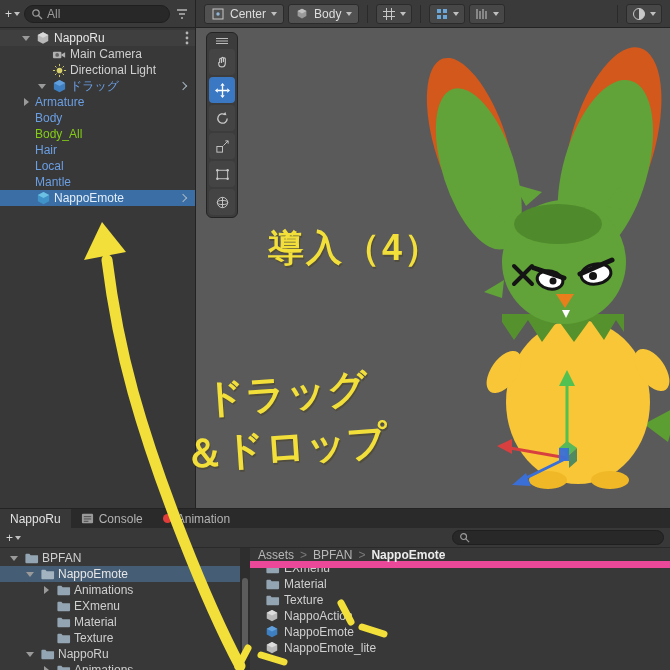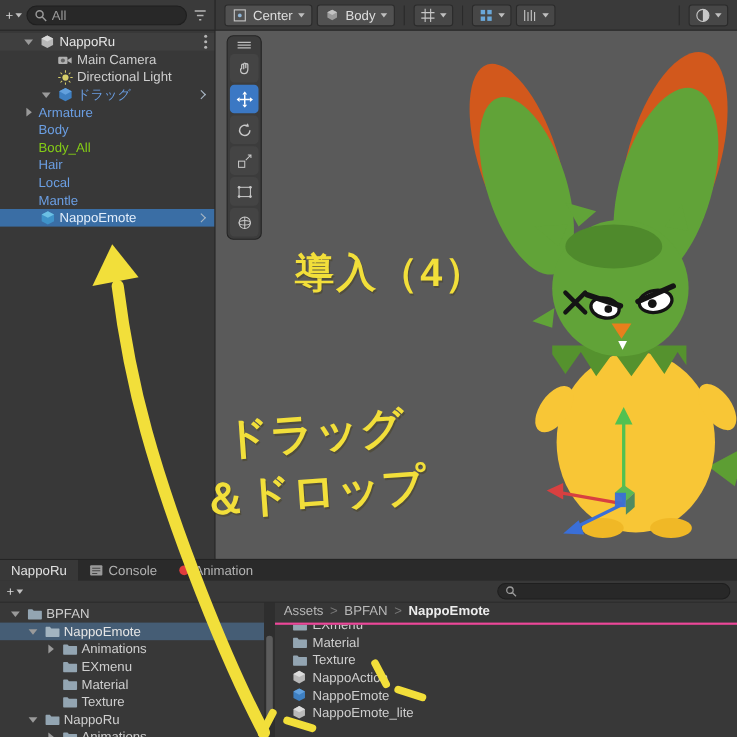--- a/index.html
+++ b/index.html
@@ -57,21 +57,21 @@
 
   
   .project{height:122px;display:flex}
   .ptree{width:240px;padding-top:2px;overflow:hidden;background:#383838}
   .t-row{height:16px;display:flex;align-items:center;gap:3px}
   .t0{padding-left:8px}.t1{padding-left:24px}.t2{padding-left:40px}
   .t-row.sel{background:#455d75}
   .scrollcol{width:10px;background:#2e2e2e;position:relative;flex:none}
   .thumb{position:absolute;left:2px;width:6px;border-radius:3px;background:#5c5c5c}
   .pfiles{flex:1;background:#383838;display:flex;flex-direction:column;overflow:hidden}
-  .crumbs{height:20px;background:#373737;border-bottom:2px solid #ec4899;display:flex;gap:6px;padding:0 8px;position:relative;z-index:2}
+  .crumbs{height:20px;background:#373737;border-bottom:7px solid #ec4899;display:flex;gap:6px;padding:0 8px;position:relative;z-index:2}
   .crumb{color:#b8b8b8}
   .crumb.last{color:#ececec;font-weight:bold}
   .csep{color:#7a7a7a}
   .file-list{position:relative;z-index:1}
   .f-row{height:16px;display:flex;align-items:center;gap:4px;padding-left:14px}
   .f-row.clipped{margin-top:-8px}
 
   
   .overlay{position:absolute;inset:0;z-index:60;pointer-events:none}
   .annot{position:absolute;z-index:55;pointer-events:none;color:#f2df3a;font-weight:bold;text-shadow:1px 2px 0 rgba(60,50,0,.30);white-space:nowrap}

